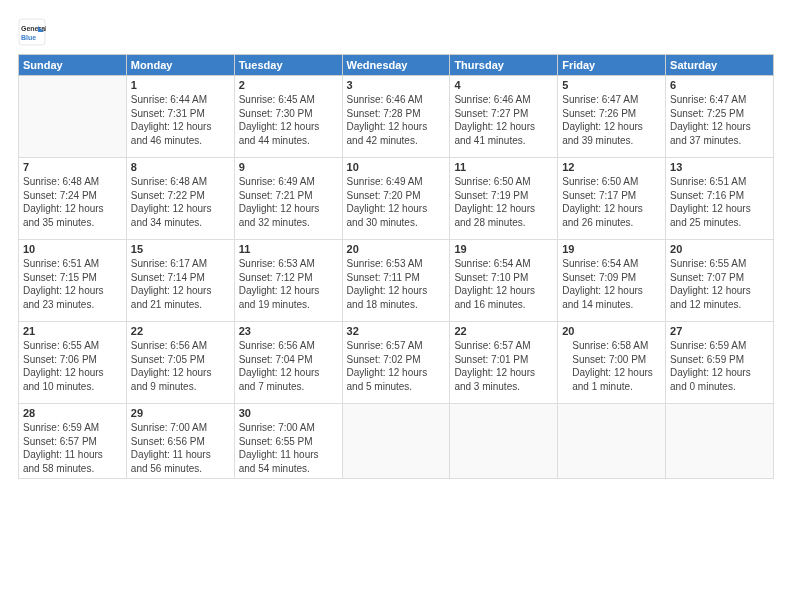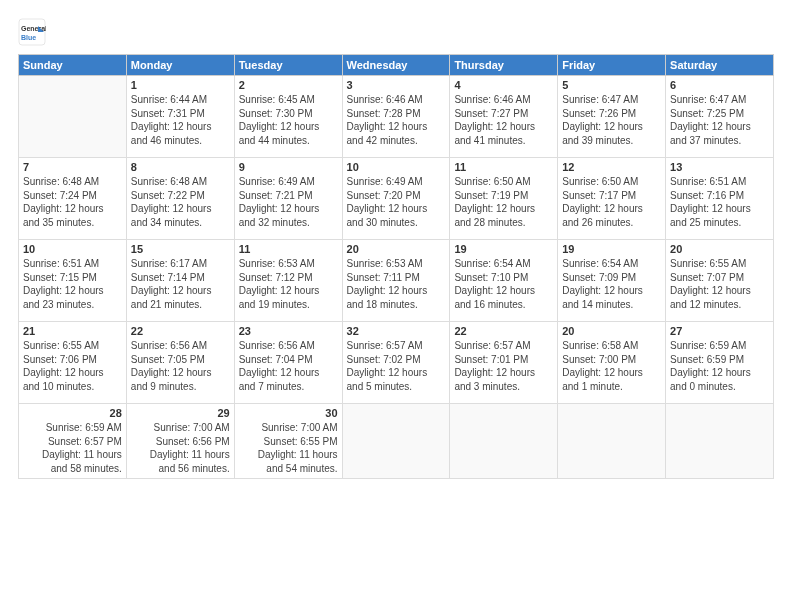--- a/index.html
+++ b/index.html
@@ -90,21 +90,20 @@
     .cell-info {
       font-size: 10px;
       color: #444;
       line-height: 1.35;
     }
     .empty {
       background: #f9f9f9;
     }
     tr:last-child td {
       height: 70px;
-      text-align: right;
     }
   </style>
 </head>
 <body>
 
 <div class="page">
   <div class="header">
     <div class="logo">
       <svg class="logo-icon" viewBox="0 0 28 28">
         <rect x="1" y="1" width="26" height="26" rx="3" fill="#fff" stroke="#ccc" stroke-width="0.5"></rect>
@@ -314,21 +313,21 @@
           </td>
           <td>
             <span class="day-number">22</span>
             <div class="cell-info" style="white-space: pre-line;">Sunrise: 6:57 AM
 Sunset: 7:01 PM
 Daylight: 12 hours
 and 3 minutes.</div>
           </td>
           <td>
             <span class="day-number">20</span>
-            <div class="cell-info" style="white-space: pre-line;">Sunrise: 6:58 AM
+            <div class="cell-info" style="white-space: pre-line; margin-left: 10px;">Sunrise: 6:58 AM
 Sunset: 7:00 PM
 Daylight: 12 hours
 and 1 minute.</div>
           </td>
           <td>
             <span class="day-number">27</span>
             <div class="cell-info" style="white-space: pre-line;">Sunrise: 6:59 AM
 Sunset: 6:59 PM
 Daylight: 12 hours
 and 0 minutes.</div>

